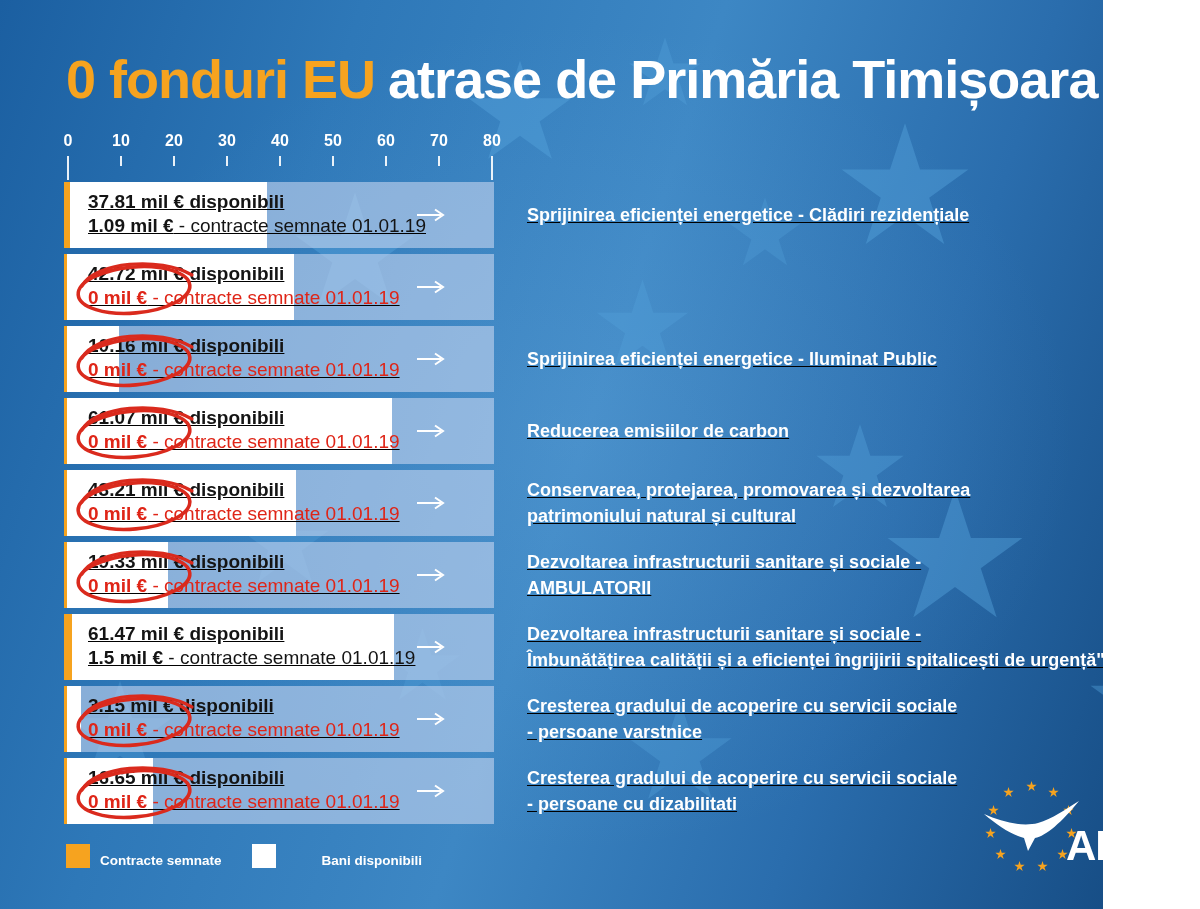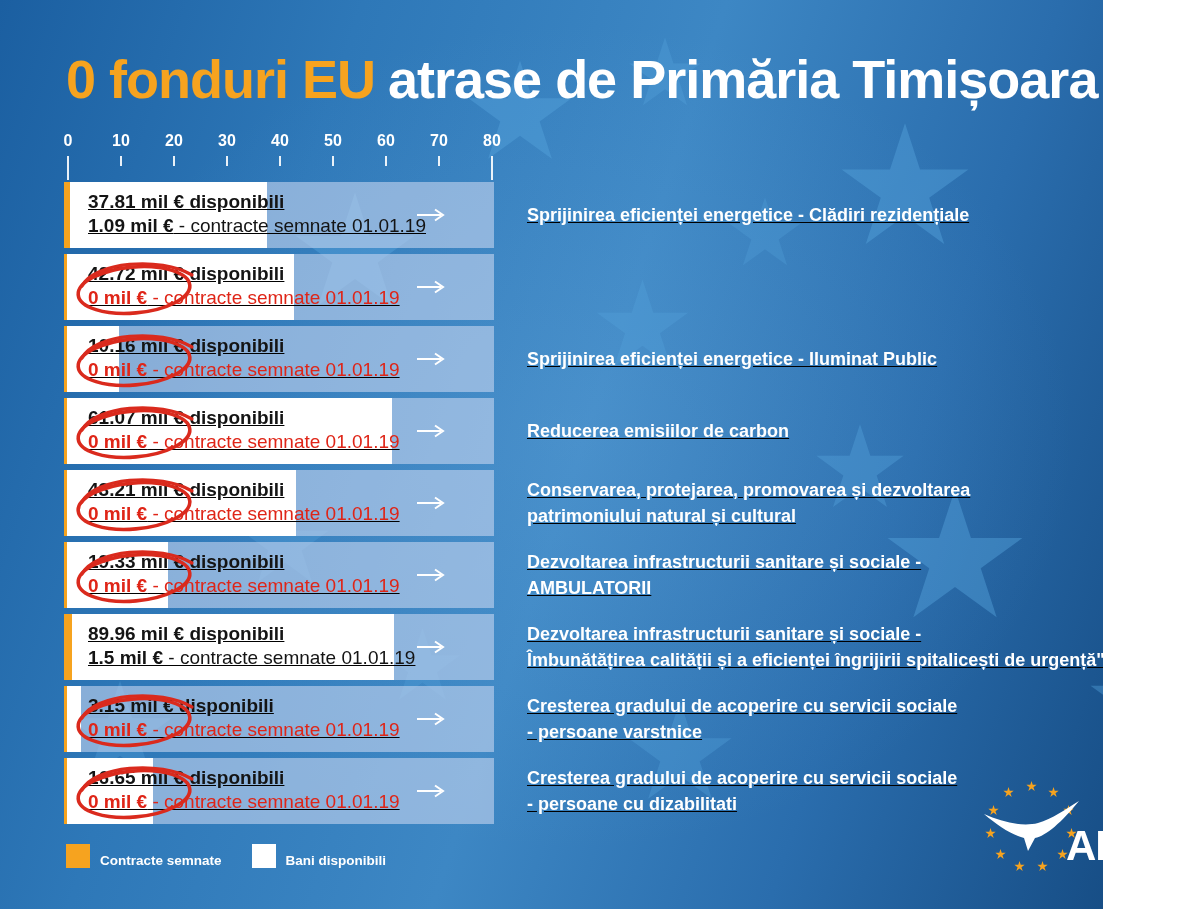--- a/index.html
+++ b/index.html
@@ -31,21 +31,21 @@
   .circle-svg{position:absolute;left:4px;top:1px;display:none;}
   .row.zero .circle-svg{display:block;}
   .row-label{flex:1;margin-left:33px;align-self:center;color:#fff;font-weight:bold;font-size:18px;line-height:26px;white-space:pre-line;}
   
   #legend{position:absolute;left:66px;top:844px;display:flex;align-items:center;color:#fff;font-size:13.5px;font-weight:bold;}
   .sq{width:24px;height:24px;flex:none;}
   .sq.orange{background:#f6a31f;}
   .sq.white{background:#fff;}
   .legend-label{margin-left:10px;}
   .legend-item{display:flex;align-items:flex-end;}
-  .legend-item + .legend-item{margin-left:30px;}
+  .legend-item + .legend-item{margin-left:30px;gap:36px;}
   
   #alde{position:absolute;left:978px;top:780px;}
 </style>
 </head>
 <body>
 
 <div id="page">
   <div id="glow"></div>
 
   <svg id="bgstars" width="1200" height="909" viewBox="0 0 1200 909">
@@ -223,21 +223,21 @@
         </svg>
       </div>
       <div class="row-label">Dezvoltarea infrastructurii sanitare și sociale -
 AMBULATORII</div>
     </div>
       <div class="row">
       <div class="track">
         <div class="bar-available" style="width: 76.8375%;"></div>
         <div class="bar-contract" style="width: 8.0625px;"></div>
         <div class="bar-text">
-          <div class="l1">89.96 mil € disponibili</div>
+          <div class="l1">61.47 mil € disponibili</div>
           <div class="l2"><span class="val">1.5 mil €</span><span class="suffix"> - contracte semnate 01.01.19</span></div>
         </div>
 
         <svg class="arrow-svg" width="30" height="16" viewBox="0 0 30 16">
           <line x1="1" y1="8" x2="25" y2="8" stroke="#ffffff" stroke-width="2"></line>
           <path d="M19,2.5 L27,8 L19,13.5" fill="none" stroke="#ffffff" stroke-width="2"></path>
         </svg>
       </div>
       <div class="row-label">Dezvoltarea infrastructurii sanitare și sociale -
 Îmbunătățirea calității și a eficienței îngrijirii spitalicești de urgență"</div>

